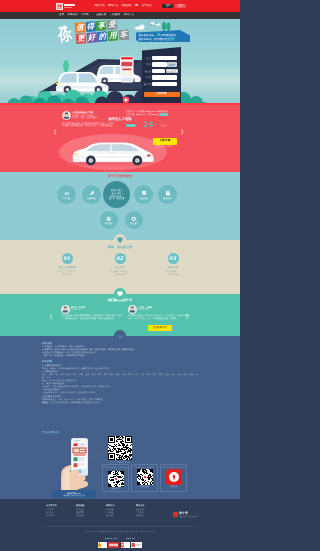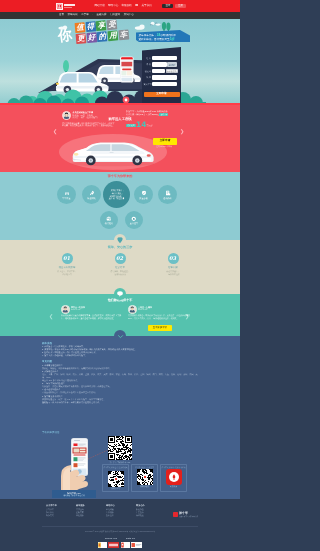--- a/index.html
+++ b/index.html
@@ -86,21 +86,21 @@
   .utxt div{font-size:2.05px;color:#ffd3d7;line-height:2.6px;white-space:nowrap;}
   .utxt div.b{color:#fff;font-weight:bold;}
   .ubody{margin-top:1.5px;width:54px;}
   .ubody div{font-size:1.95px;color:#ffd9dd;line-height:2.6px;}
 
   .scard{position:absolute;left:126px;top:7px;width:58px;}
   .srow{font-size:2.05px;color:#ffd9dd;line-height:3.1px;white-space:nowrap;}
   .srow b{color:#fff;font-weight:normal;}
   .tagT{display:inline-block;background:#4dc0b5;color:#fff;border-radius:.5px;padding:0 1px;
      font-size:1.7px;line-height:2.4px;vertical-align:middle;}
-  .price{margin-top:1.5px;display:flex;align-items:flex-end;gap:0;}
+  .price{margin-top:1.5px;display:flex;align-items:flex-end;gap:7px;}
   .ptag{background:#4dc0b5;color:#fff;font-size:1.9px;border-radius:.5px;padding:.6px 1.2px;line-height:1;
      margin-bottom:1px;}
   .pnum{color:#4dc0b5;font-size:7.5px;font-weight:bold;line-height:1;font-family:"DejaVu Sans",sans-serif;}
   .punit{color:#ffd9dd;font-size:2px;margin-bottom:.8px;}
 
   .ellipse{position:absolute;left:59px;top:31px;width:108px;height:36px;border-radius:50%;
      background:#f7737c;}
   .carwrap{position:absolute;left:66px;top:33px;width:92px;height:31px;}
   .ybtn{position:absolute;left:153px;top:35px;width:24px;height:6.5px;background:#ffe800;border-radius:.8px;
      color:#4a2c10;font-size:2.7px;display:flex;align-items:center;justify-content:center;font-weight:bold;line-height:1;}

